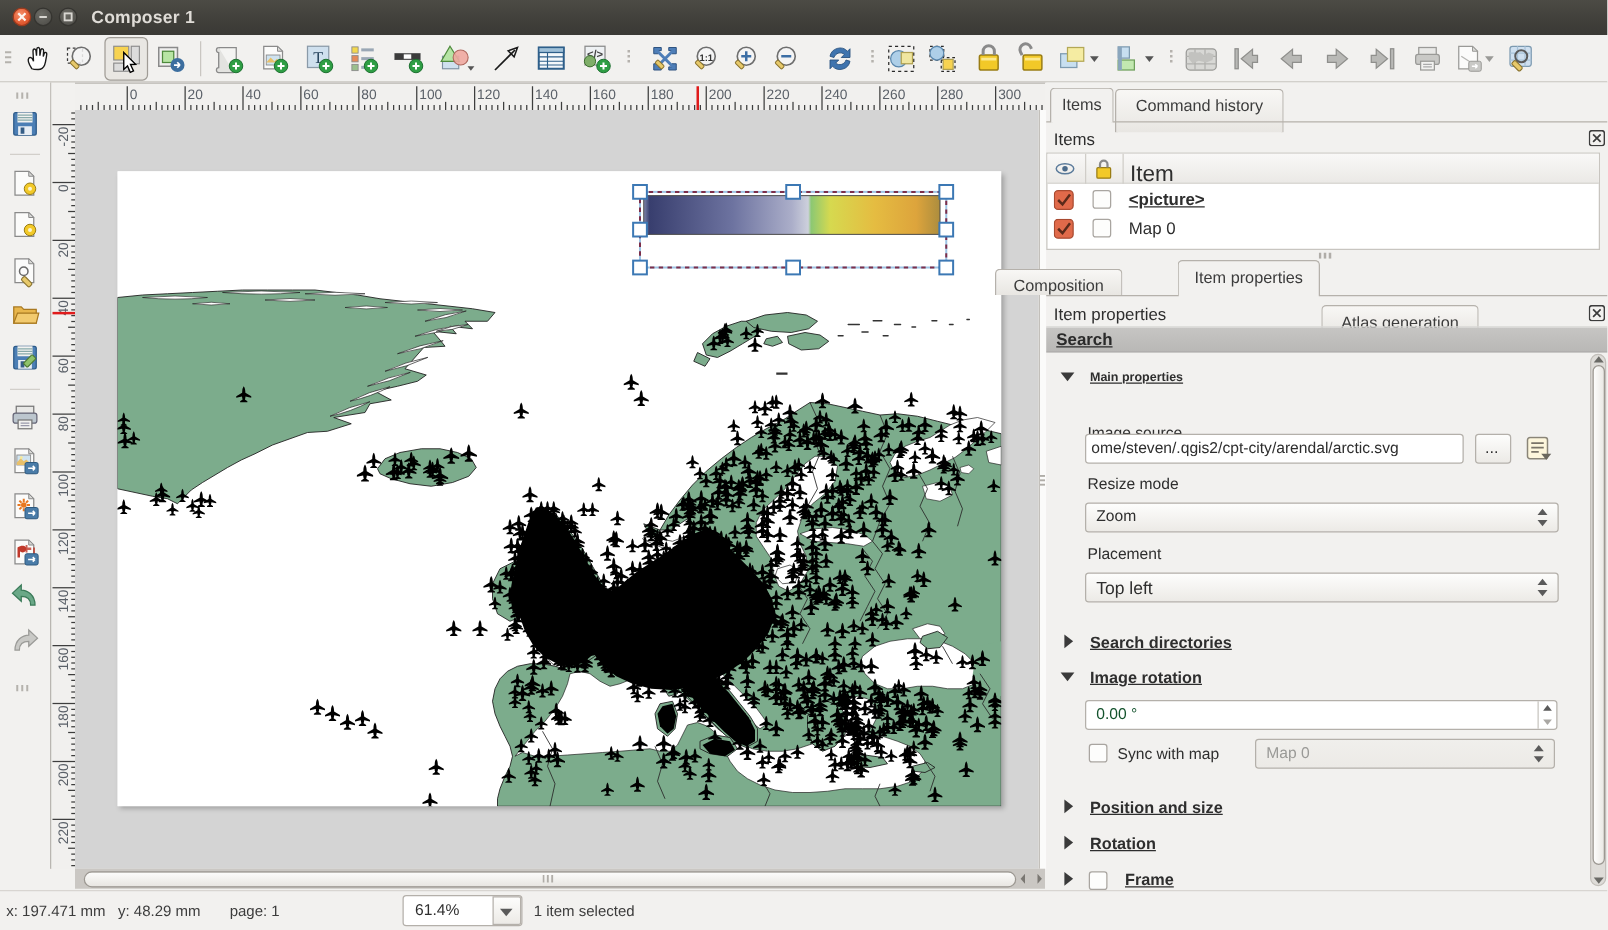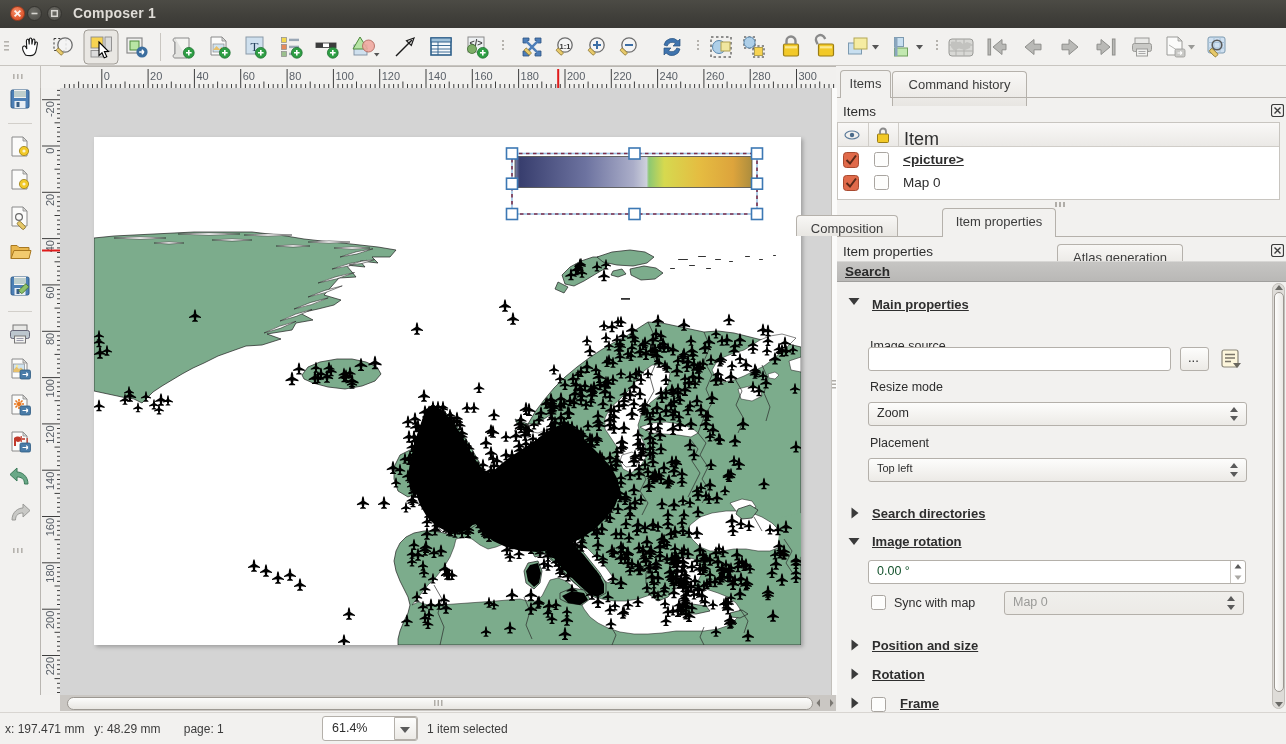--- a/index.html
+++ b/index.html
@@ -1735,40 +1735,41 @@
     <div class="lbl" style="left:843px;top:244px;font-size:13.5px">Item properties</div>
     <svg class="abs" style="left:1271px;top:244px" width="13" height="13">
       <rect x="0.5" y="0.5" width="12" height="12" rx="2" fill="none" stroke="#3c3c3c" stroke-width="1.2"></rect>
       <path d="M3.5,3.5 L9.5,9.5 M9.5,3.5 L3.5,9.5" stroke="#3c3c3c" stroke-width="1.4"></path>
     </svg>
     <div class="abs" style="left:837px;top:261px;width:449px;height:21px;background:linear-gradient(#c6c5c3,#b9b8b6);border-top:1px solid #d8d7d5;border-bottom:1px solid #a09f9d"></div>
     <div class="lbl bold" style="left:845px;top:264px;font-size:13.5px;color:#2a2a2a">Search</div>
     <svg class="abs" style="left:0;top:0;position:absolute;width:1286px;height:744px;pointer-events:none">
       <path d="M848.5,298 L859.5,298 L854,305 Z" fill="#3a3a3a"></path>
     </svg>
-    <div class="lbl bold" style="left:872px;top:297px;font-size:13px">Main properties</div>
+    <div class="lbl bold" style="left:872px;top:297px;font-size:10px">Main properties</div>
     <div class="lbl" style="left:870px;top:339px">Image source</div>
     <div class="field" style="left:868px;top:347px;width:303px;height:24px;"></div>
+    <div class="abs" style="left:873px;top:351px;font-size:12.5px;color:#2e2e2e;width:295px;overflow:hidden;white-space:nowrap">ome/steven/.qgis2/cpt-city/arendal/arctic.svg</div>
     <div class="btnface" style="left:1180px;top:347px;width:29px;height:24px;"></div>
     <div class="abs" style="left:1188px;top:350px;font-size:13px;color:#2e2e2e">...</div>
     <svg class="abs" style="left:1220px;top:349px" width="24" height="22">
       <rect x="2" y="1" width="16" height="17" rx="2" fill="#fdf6dc" stroke="#8a8578" stroke-width="1.2"></rect>
       <path d="M5,5.5 H15 M5,9 H15 M5,12.5 H11" stroke="#7a7468" stroke-width="1.4"></path>
       <path d="M13,14 L21,14 L17,19 Z" fill="#6a675e"></path>
     </svg>
     <div class="lbl" style="left:870px;top:380px">Resize mode</div>
     <div class="field" style="left:868px;top:402px;width:379px;height:24px;background:linear-gradient(#fdfdfc,#eceae6)"></div>
     <div class="abs" style="left:877px;top:406px;font-size:12.5px;color:#2e2e2e">Zoom</div>
     <svg class="abs" style="left:1227px;top:406px" width="14" height="16">
       <path d="M7,1 L11,6 L3,6 Z" fill="#5a5a5a"></path>
       <path d="M7,15 L11,10 L3,10 Z" fill="#5a5a5a"></path>
     </svg>
     <div class="lbl" style="left:870px;top:436px">Placement</div>
     <div class="field" style="left:868px;top:458px;width:379px;height:24px;background:linear-gradient(#fdfdfc,#eceae6)"></div>
-    <div class="abs" style="left:877px;top:462px;font-size:11px;color:#2e2e2e">Top left</div>
+    <div class="abs" style="left:877px;top:462px;font-size:14px;color:#2e2e2e">Top left</div>
     <svg class="abs" style="left:1227px;top:462px" width="14" height="16">
       <path d="M7,1 L11,6 L3,6 Z" fill="#5a5a5a"></path>
       <path d="M7,15 L11,10 L3,10 Z" fill="#5a5a5a"></path>
     </svg>
     <svg class="abs" style="left:0;top:0;position:absolute;width:1286px;height:744px;pointer-events:none">
       <path d="M851.5,507.5 L851.5,518.5 L858.5,513 Z" fill="#3a3a3a"></path>
     </svg>
     <div class="lbl bold" style="left:872px;top:506px;font-size:13px">Search directories</div>
     <svg class="abs" style="left:0;top:0;position:absolute;width:1286px;height:744px;pointer-events:none">
       <path d="M848.5,538 L859.5,538 L854,545 Z" fill="#3a3a3a"></path>

